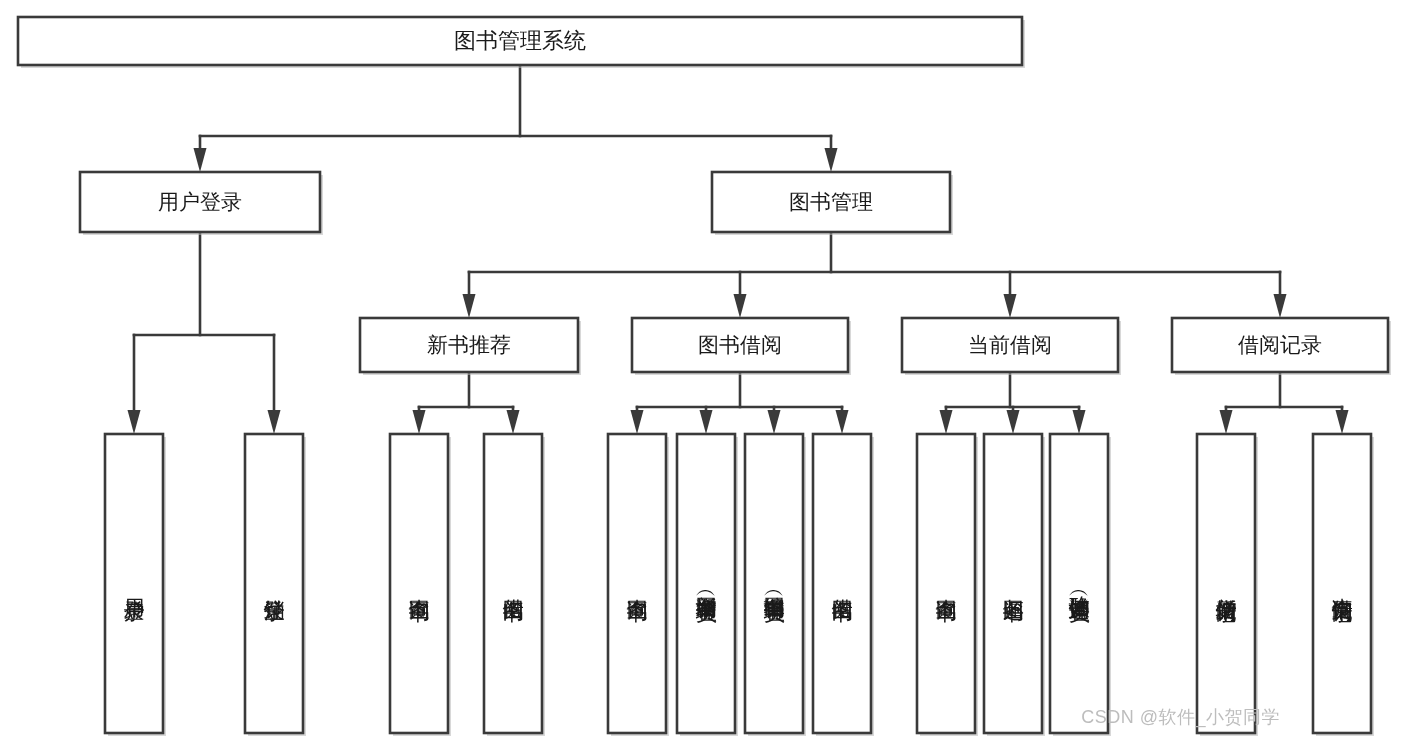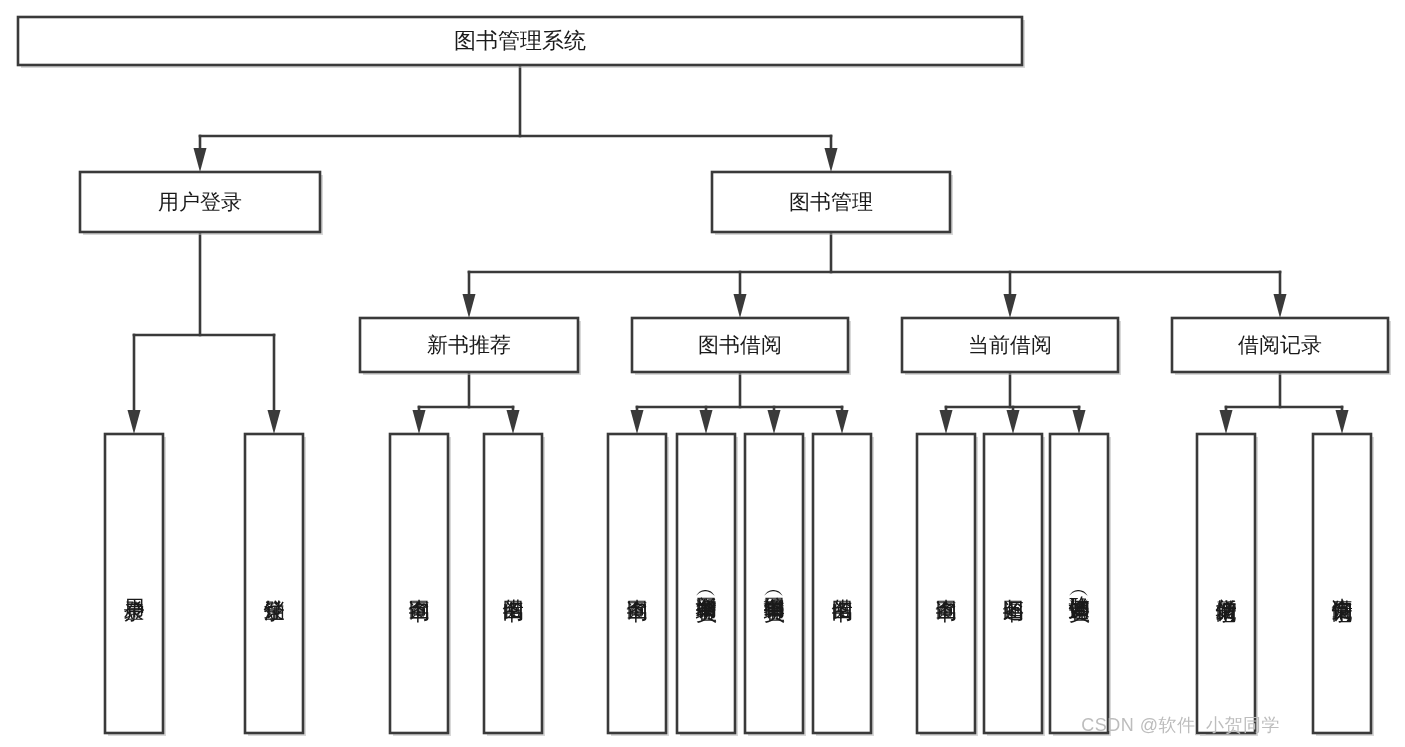--- a/index.html
+++ b/index.html
@@ -77,21 +77,21 @@
     color: #1a1a1a;
     writing-mode: vertical-rl;
     text-orientation: upright;
     letter-spacing: 1px;
     white-space: nowrap;
     text-align: center;
   }
   .watermark {
     position: absolute;
     right: 18px;
-    bottom: 10px;
+    bottom: 18px;
     font-family: "Liberation Sans", "DejaVu Sans", sans-serif;
     font-size: 18px;
     color: #bdbdbd;
     letter-spacing: 0.5px;
     user-select: none;
     pointer-events: none;
   }
 </style>
 </head>
 <body>

